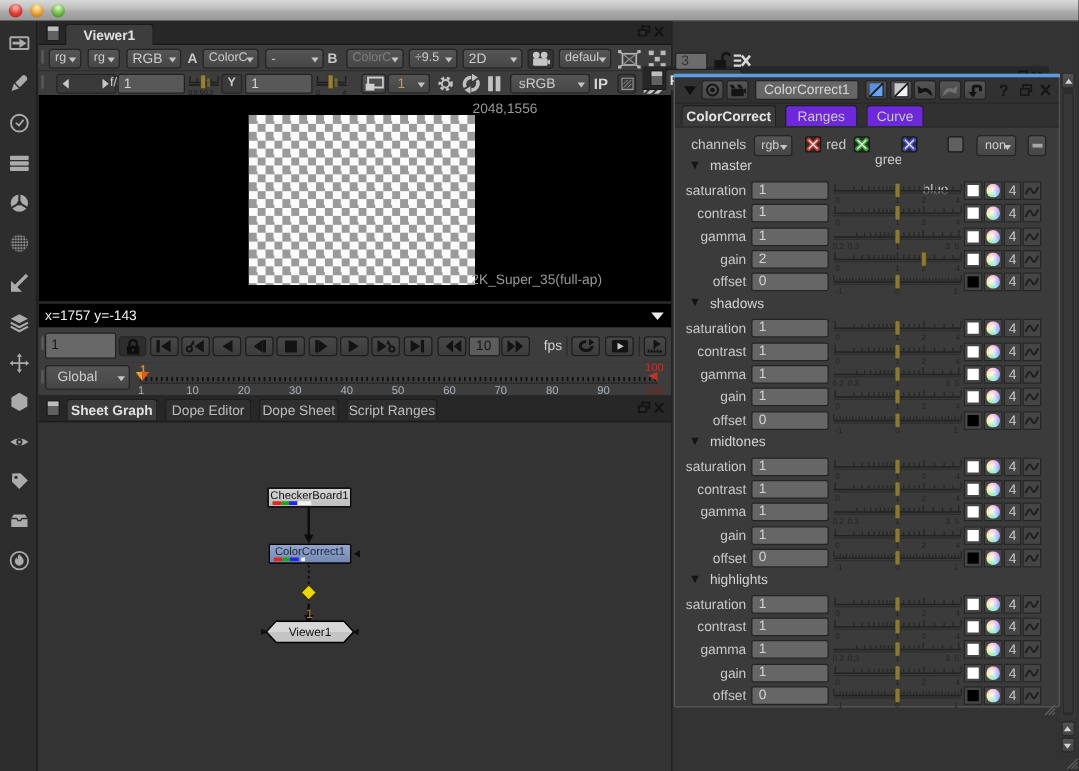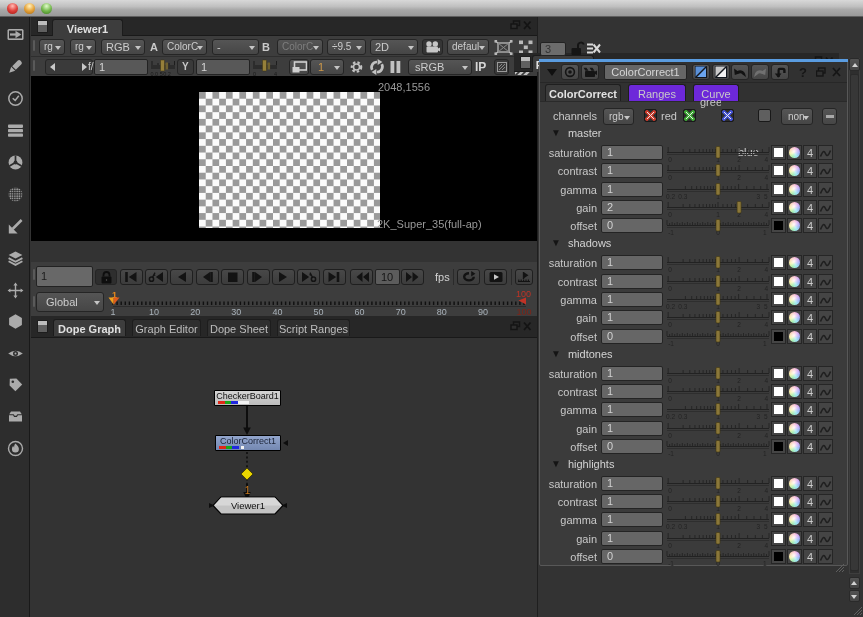--- a/index.html
+++ b/index.html
@@ -202,20 +202,21 @@
       <rect width="16" height="16" fill="#3a3a3a"></rect>
       <g stroke="#c2c2c2" stroke-width="2.6">
         <path d="M-2 8 L8 -2 M-2 16 L16 -2 M2 18 L18 2 M8 18 L18 8"></path>
       </g>
     </svg>
 <div class="abs" style="left:31px;top:76px;width:506px;height:165px;background:#000;overflow:hidden;">
       <div class="abs" style="left:168px;top:16px;width:181px;height:136px;background:repeating-conic-gradient(#fbfbfb 0% 25%, #9a9a9a 0% 50%);background-size:13.46px 13.46px;"></div>
       <div class="abs" style="left:347px;top:5px;color:#989898;font-size:11px;">2048,1556</div>
       <div class="abs" style="left:346px;top:142px;color:#989898;font-size:11px;">2K_Super_35(full-ap)</div>
     </div>
+<div class="abs" style="left:31px;top:241px;width:506px;height:21px;background:#000;color:#f0f0f0;font-size:11px;line-height:20px;padding-left:5px;border-top:2px solid #2a2a2a;">x=1757 y=-143<span style="position:absolute;right:6px;top:7px;width:0;height:0;border-left:5.5px solid transparent;border-right:5.5px solid transparent;border-top:6px solid #ececec;"></span></div>
 <div class="abs" style="left:31px;top:262px;width:506px;height:28px;background:#3d3d3d;"></div>
 <div class="inp" style="left:36px;top:266px;width:57px;height:21px;line-height:19px;background:#686868;color:#1c1c1c;">1</div>
 <div class="btn" style="left:95px;top:269px;width:22px;height:16px;background:#2e2e2e;"></div>
 <svg class="abs" style="left:100px;top:271px" width="13" height="13" viewBox="0 0 13 13">
       <rect x="1.5" y="5.5" width="10" height="7" rx="1" fill="#0e0e0e"></rect>
       <path d="M3.5 5.5 V4 a3 3 0 0 1 6 0 V5.5" fill="none" stroke="#0e0e0e" stroke-width="1.8"></path>
       <path d="M6.5 8 v2" stroke="#3f3f3f" stroke-width="1.2"></path>
     </svg>
 <div class="btn" style="left:119.5px;top:269px;width:23px;height:16px;background:linear-gradient(#484848,#3c3c3c);border-color:#1f1f1f;"></div>
     <svg class="abs" style="left:123.0px;top:271px" width="16" height="12" viewBox="0 0 16 12">
@@ -410,22 +411,22 @@
         <text x="524.0" y="25" font-size="9" fill="#7e2418" text-anchor="middle" font-family="Liberation Sans">100</text>
         <text x="531" y="7" font-size="9" fill="#c03326" text-anchor="end" font-family="Liberation Sans">100</text>
         <path d="M526 7.5 L518.5 10.5 L526 14.5z" fill="#c03326"></path>
         <text x="112" y="8" font-size="9" fill="#e8891c" text-anchor="start" font-family="Liberation Sans" font-weight="bold">1</text>
         <path d="M108.5 7.5 H113.7 L113.7 14.8z" fill="#f0a01e"></path>
         <path d="M113.7 7.5 H119.5 L113.7 14.8z" fill="#dd5a1d"></path>
       </g>
     </svg>
 <div class="abs tabbar" style="left:31px;top:316px;width:506px;height:22px;">
       <div class="paneicon" style="top:4px;"></div>
-      <div class="tab active" style="left:22px;top:3px;width:73px;">Dope Graph</div>
-      <div class="tab" style="left:101px;top:3px;width:69px;">Graph Editor</div>
+      <div class="tab active" style="left:22px;top:3px;width:73px;">Sheet Graph</div>
+      <div class="tab" style="left:101px;top:3px;width:69px;">Dope Editor</div>
       <div class="tab" style="left:176px;top:3px;width:64px;">Dope Sheet</div>
       <div class="tab" style="left:246px;top:3px;width:73px;">Script Ranges</div>
       <div class="winbtns" style="top:5px;"><svg width="22" height="11" viewBox="0 0 22 11">
           <rect x="3.5" y="1" width="6" height="4.5" fill="none" stroke="#141414" stroke-width="1.5"></rect>
           <rect x="1" y="4" width="6" height="4.5" fill="#2d2d2d" stroke="#141414" stroke-width="1.5"></rect>
           <path d="M14 1.5 L20.5 9 M20.5 1.5 L14 9" stroke="#141414" stroke-width="1.8"></path>
         </svg></div>
     </div>
 <div class="abs" style="left:31px;top:338px;width:506px;height:279px;background:#333;"></div>
 <svg class="abs" style="left:31px;top:338px" width="506" height="279" viewBox="0 0 506 279">
@@ -543,21 +544,21 @@
         <path d="M2 2 L9 9 M9 2 L2 9" stroke="#e8e8e8" stroke-width="1"></path>
       </svg>
     </div>
     <div class="lab" style="left:661px;top:110px;width:20px;overflow:hidden;">red</div>
 <div class="abs" style="left:683px;top:109px;width:13px;height:13px;background:#2d2d2d;border:1px solid #191919;border-radius:2px;">
       <svg width="11" height="11" viewBox="0 0 11 11" style="position:absolute;left:0px;top:0px">
         <path d="M2 2 L9 9 M9 2 L2 9" stroke="#3fae35" stroke-width="3.4" stroke-linecap="square"></path>
         <path d="M2 2 L9 9 M9 2 L2 9" stroke="#e8e8e8" stroke-width="1"></path>
       </svg>
     </div>
-    <div class="lab" style="left:700px;top:96px;width:21px;overflow:hidden;">gree</div>
+    <div class="lab" style="left:700px;top:122px;width:21px;overflow:hidden;">gree</div>
 <div class="abs" style="left:721px;top:109px;width:13px;height:13px;background:#2d2d2d;border:1px solid #191919;border-radius:2px;">
       <svg width="11" height="11" viewBox="0 0 11 11" style="position:absolute;left:0px;top:0px">
         <path d="M2 2 L9 9 M9 2 L2 9" stroke="#4553d8" stroke-width="3.4" stroke-linecap="square"></path>
         <path d="M2 2 L9 9 M9 2 L2 9" stroke="#e8e8e8" stroke-width="1"></path>
       </svg>
     </div>
     <div class="lab" style="left:738px;top:122px;width:21px;overflow:hidden;margin-top:24px;">blue</div>
 <div class="abs" style="left:758px;top:109px;width:13px;height:13px;background:#5f5f5f;border:1px solid #191919;border-radius:2px;"></div>
 <div class="btn" style="left:781px;top:108px;width:32px;height:17px;line-height:15px;padding-left:6px;padding-right:10px;color:#cccccc;font-size:10px;text-align:left;">non<span class="da"></span></div>
 <div class="btn" style="left:822px;top:108px;width:15px;height:17px;"></div>

